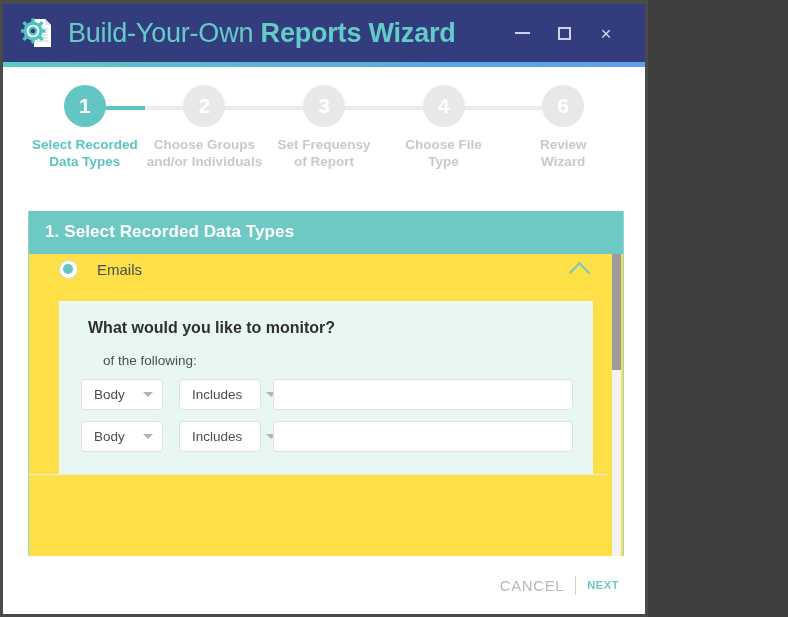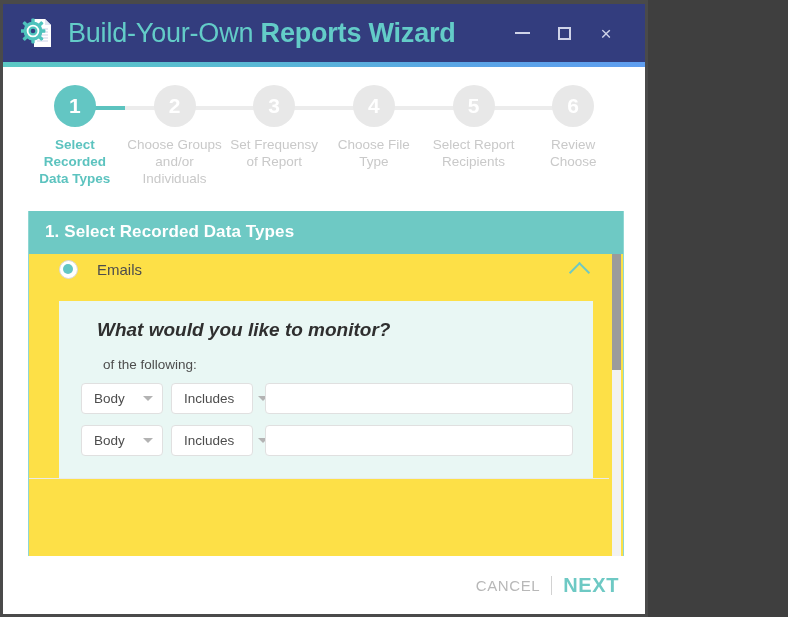--- a/index.html
+++ b/index.html
@@ -119,21 +119,21 @@
   .step-line.left  { left: 0;  right: 50%; }
   .step-line.right { left: 50%; right: 0; }
   .step-line.teal  { background: #5cc3bf; }
   .step-label {
     margin-top: 9px;
     text-align: center;
     font-size: 13.5px;
     line-height: 17px;
     color: #c9c9c9;
     white-space: pre-line;
-    font-weight: 400;
+    font-weight: 700;
   }
   .step.active .step-label { color: #5cc3bf; font-weight: 700; }
 
   
   .card {
     margin: 6px 21px 0 25px;
     border: 1px solid #8fd7d3;
     border-top: none;
     background: #fde047;
     box-sizing: border-box;
@@ -207,46 +207,45 @@
   }
 
   
   .acc-panel {
     background: #e9f7f4;
     margin: 0 16px 0 30px;
     padding: 18px 20px 22px 22px;
     box-sizing: border-box;
   }
   .panel-q {
-    font-size: 19px;
+    font-size: 16px;
     font-weight: 700;
     color: #2f2f2f;
-    margin: 0 0 16px 16px;
-    font-style: italic;
+    margin: 0 0 16px 7px;
   }
   .frow {
     display: flex;
     align-items: center;
     margin-bottom: 11px;
   }
   .frow:last-child { margin-bottom: 0; }
   .sel {
     background: #ffffff;
     border: 1px solid #e0e0e0;
     border-radius: 4px;
     height: 31px;
     display: flex;
     align-items: center;
     box-sizing: border-box;
     padding: 0 9px 0 12px;
     font-size: 13.5px;
     color: #4d4d4d;
   }
   .sel.w1 { width: 82px; }
-  .sel.w2 { width: 82px; margin-right: 8px; }
+  .sel.w2 { width: 82px; margin-right: 16px; }
   .sel.w3 { width: 82px; margin-right: 12px; gap: 24px; }
   .caret {
     margin-left: auto;
     width: 0; height: 0;
     border-left: 5px solid transparent;
     border-right: 5px solid transparent;
     border-top: 5px solid #b3b3b3;
   }
   .of-text {
     font-size: 13.5px;
@@ -300,21 +299,21 @@
     color: #b8b8b8;
     letter-spacing: 0.6px;
   }
   .divider-v {
     width: 1px;
     height: 19px;
     background: #d2d2d2;
     margin: 0 11px;
   }
   .btn-next {
-    font-size: 20px;
+    font-size: 11px;
     color: #6ec9c4;
     font-weight: 700;
     letter-spacing: 0.6px;
   }
 </style>
 </head>
 <body>
 
 <div class="window">
 
@@ -389,33 +388,26 @@
       </div>
 
       <div class="step">
         <div class="step-line left"></div>
         <div class="step-line right"></div>
         <div class="step-circle">4</div>
         <div class="step-label">Choose File
 Type</div>
       </div>
 
-      <div class="step">
-        <div class="step-line left"></div>
-        <div class="step-line right"></div>
-        <div class="step-circle">5</div>
-        <div class="step-label">Select Report
-Recipients</div>
-      </div>
 
       <div class="step">
         <div class="step-line left"></div>
         <div class="step-circle">6</div>
         <div class="step-label">Review
-Choose</div>
+Wizard</div>
       </div>
 
     </div>
   </div>
 
   <div class="card">
     <div class="card-header">1. Select Recorded Data Types</div>
 
     <div class="card-body">
       <div class="scroll-area">

